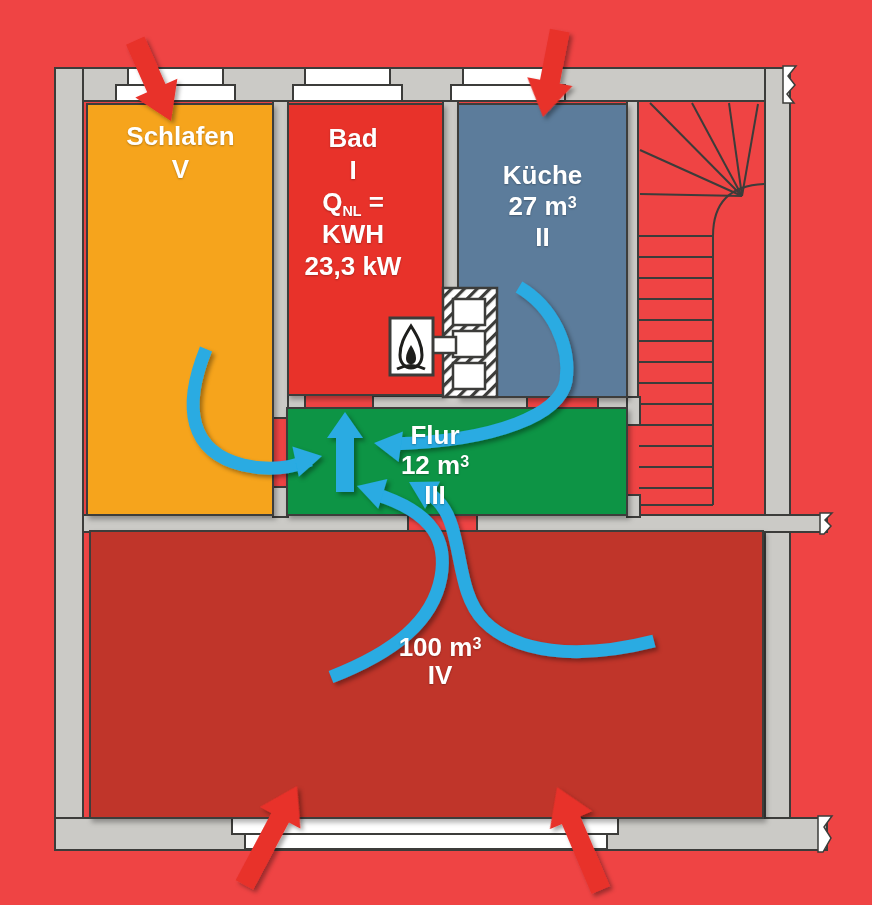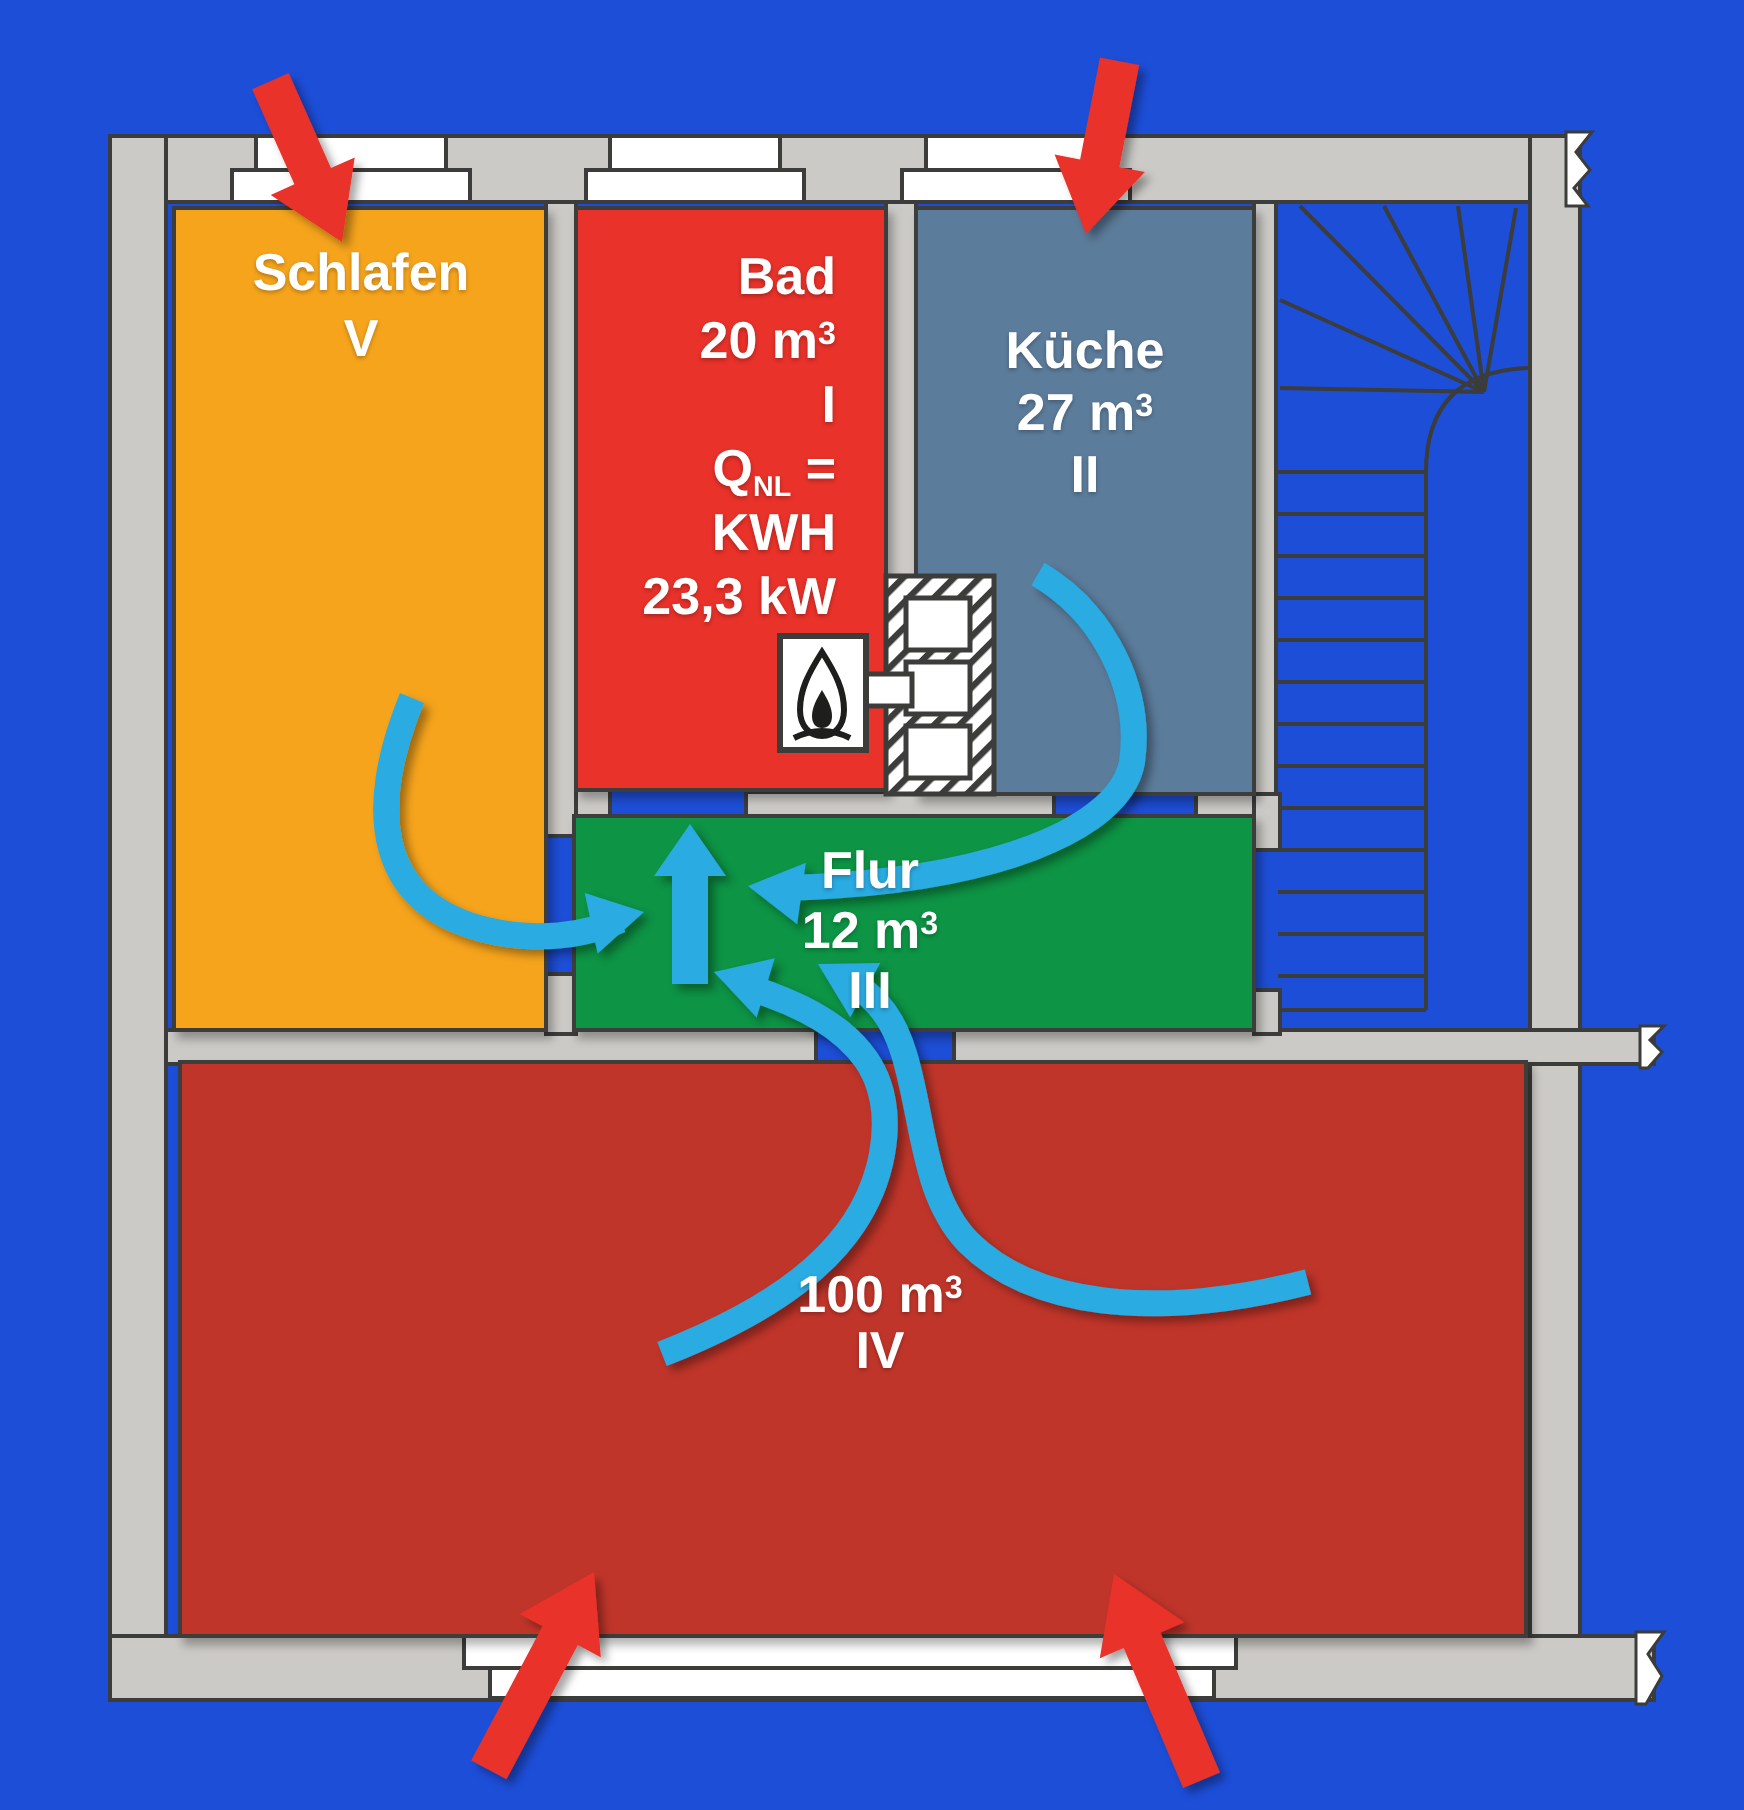--- a/index.html
+++ b/index.html
@@ -1,16 +1,16 @@
 <!DOCTYPE html>
 <html><head>
 <meta charset="utf-8">
 <style>
   html,body{margin:0;padding:0;background:#fff;}
-  #canvas{position:relative;width:872px;height:905px;background:#1d4ed8;overflow:hidden;
+  #canvas{position:relative;width:872px;height:905px;background:#ef4444;overflow:hidden;
           font-family:"Liberation Sans","DejaVu Sans",sans-serif;}
   #plan-svg{position:absolute;left:0;top:0;z-index:1;}
   .wall{fill:#cbcac6;stroke:#3c3c3a;stroke-width:2;}
   .win{fill:#ffffff;stroke:#3c3c3a;stroke-width:2;}
   .room{stroke:#3c3c3a;stroke-width:2;}
   .stairline{stroke:#3c3c3a;stroke-width:2;fill:none;}
   .flue{fill:#ffffff;stroke:#3c3c3a;stroke-width:2.5;}
   .brk{fill:#ffffff;stroke:#3c3c3a;stroke-width:1.5;}
   .room-label{position:absolute;z-index:5;color:#ffffff;font-weight:700;text-align:center;
               font-size:26px;line-height:33px;text-shadow:0 1px 2px rgba(0,0,0,0.28);}
@@ -145,23 +145,22 @@
       <use href="#arrowLong" fill="#e8312a" transform="translate(297,786) rotate(-62)"></use>
       <use href="#arrowLong" fill="#e8312a" transform="translate(557,787) rotate(-113)"></use>
     </g>
   </svg>
 
   <div class="room-label" style="left:88px;top:120px;width:185px;">
     <div>Schlafen</div>
     <div>V</div>
   </div>
 
-  <div class="room-label lbl-bad" style="left:288px;top:122px;width:130px;text-align:right;">
+  <div class="room-label lbl-bad" style="left:288px;top:122px;width:130px;">
     <div>Bad</div>
-    <div><span>20 m</span><span class="sup">3</span></div>
     <div>I</div>
     <div><span>Q</span><span class="sub">NL</span> <span>=</span></div>
     <div>KWH</div>
     <div>23,3 kW</div>
   </div>
 
   <div class="room-label" style="left:458px;top:122px;width:169px;line-height:31px;margin-top:38px;">
     <div>Küche</div>
     <div><span>27 m</span><span class="sup">3</span></div>
     <div>II</div>

